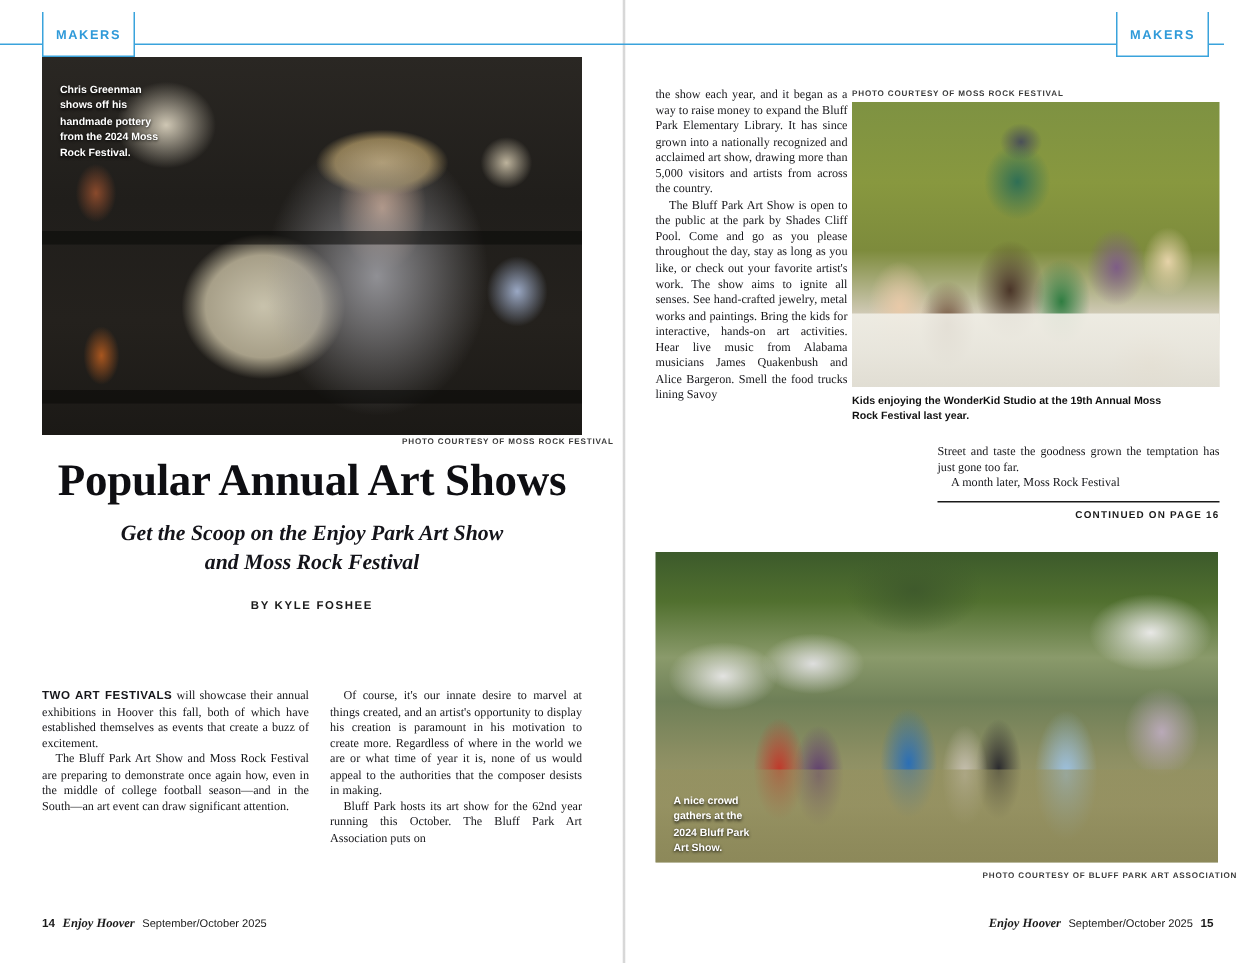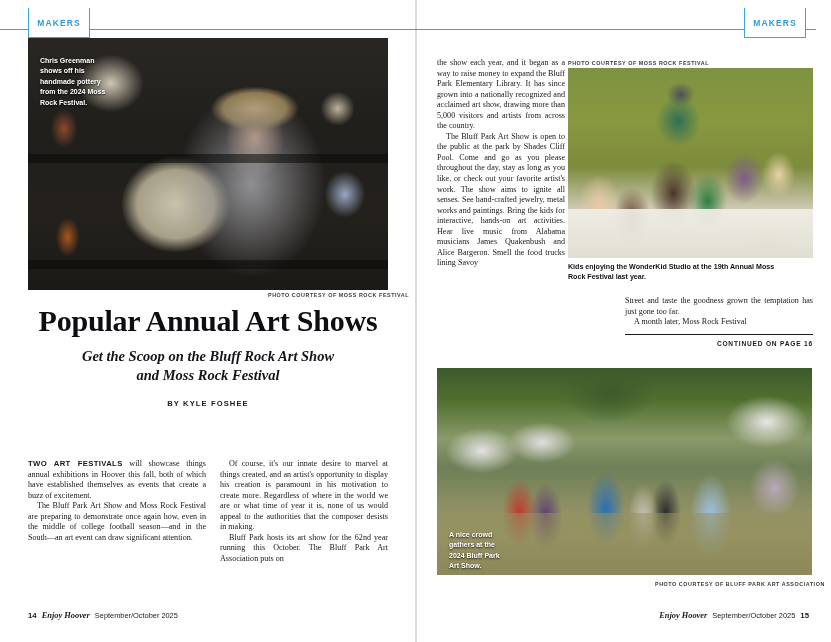--- a/index.html
+++ b/index.html
@@ -174,27 +174,27 @@
   <div class="capbold" style="position:absolute;left:568px;top:262px;width:212px;">Kids enjoying the WonderKid Studio at the 19th Annual Moss Rock Festival last year.</div>
 
   <div class="photo" id="photo-crowd">
     <div class="ground"></div>
   </div>
   <div class="incap" style="left:449px;top:530px;width:62px;">A nice crowd gathers at the 2024 Bluff Park Art Show.</div>
   <div class="credit" style="left:655px;top:581px;">PHOTO COURTESY OF BLUFF PARK ART ASSOCIATION</div>
 
   <div class="headline">
     <div class="h1">Popular Annual Art Shows</div>
-    <div class="deck">Get the Scoop on the Bluff Rock Art Show</div>
+    <div class="deck">Get the Scoop on the Enjoy Park Art Show</div>
     <div class="deck" style="margin-top:0">and Moss Rock Festival</div>
     <div class="byline">BY KYLE FOSHEE</div>
   </div>
 
   <div class="col" id="col-l1">
-    <p class="first"><span class="dropcap">TWO ART FESTIVALS</span><span> will showcase things annual exhibitions in Hoover this fall, both of which have established themselves as events that create a buzz of excitement.</span></p>
+    <p class="first"><span class="dropcap">TWO ART FESTIVALS</span><span> will showcase their annual exhibitions in Hoover this fall, both of which have established themselves as events that create a buzz of excitement.</span></p>
     <p>The Bluff Park Art Show and Moss Rock Festival are preparing to demonstrate once again how, even in the middle of college football season—and in the South—an art event can draw significant attention.</p>
   </div>
 
   <div class="col" id="col-l2">
     <p>Of course, it's our innate desire to marvel at things created, and an artist's opportunity to display his creation is paramount in his motivation to create more. Regardless of where in the world we are or what time of year it is, none of us would appeal to the authorities that the composer desists in making.</p>
     <p>Bluff Park hosts its art show for the 62nd year running this October. The Bluff Park Art Association puts on</p>
   </div>
 
   <div class="col" id="col-r1">
     <p class="first">the show each year, and it began as a way to raise money to expand the Bluff Park Elementary Library. It has since grown into a nationally recognized and acclaimed art show, drawing more than 5,000 visitors and artists from across the country.</p>

